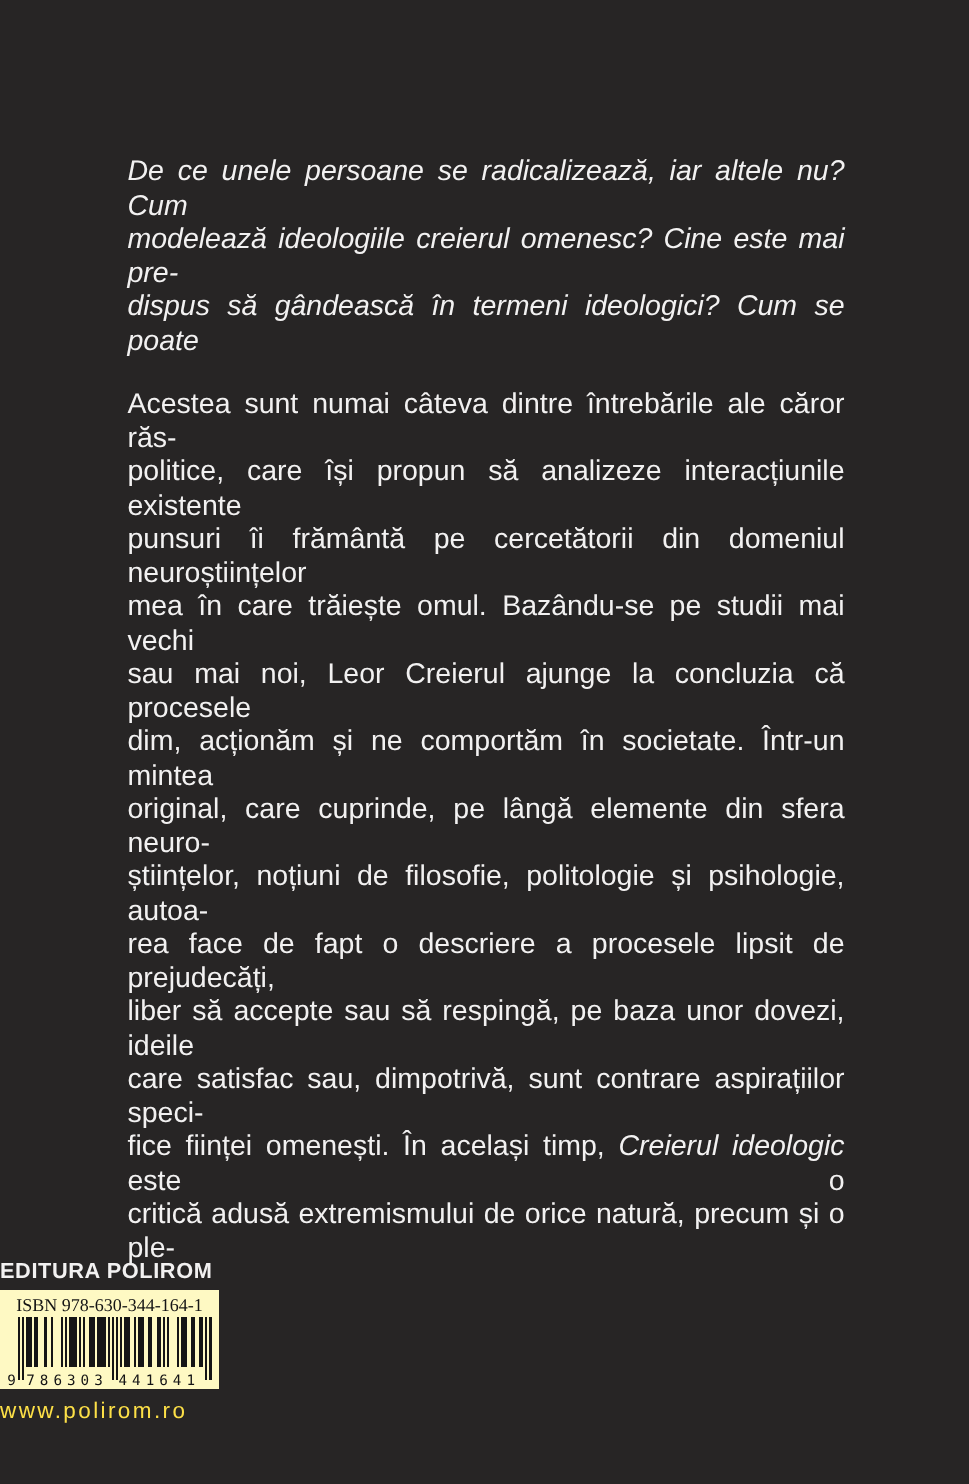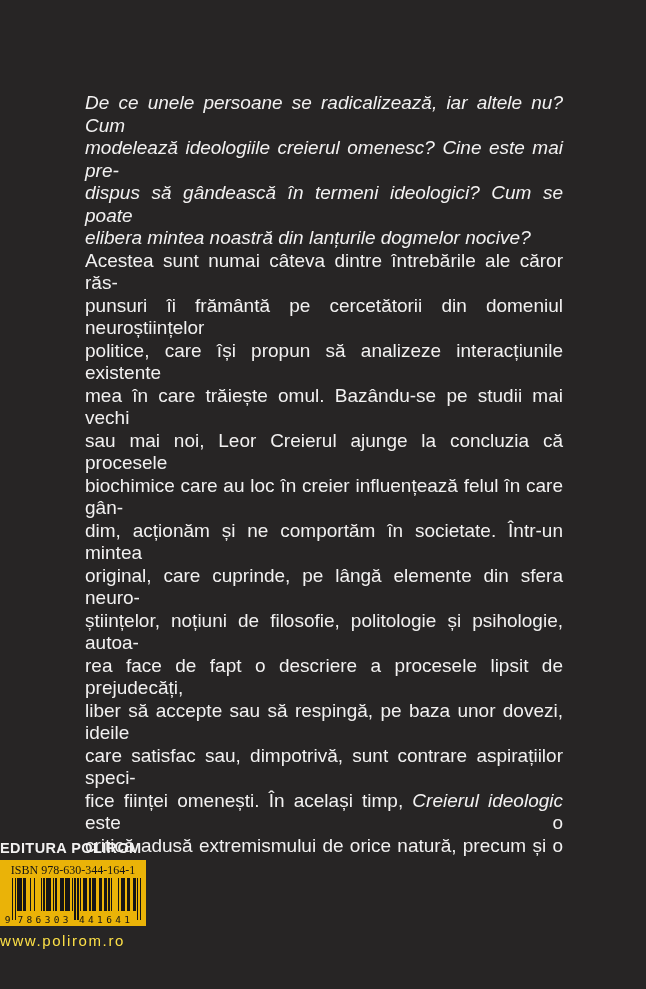--- a/index.html
+++ b/index.html
@@ -9,55 +9,55 @@
     font-family:"Liberation Sans",sans-serif;
     overflow:hidden;
   }
   .page{
     position:relative;
     width:646px;height:989px;
     background:#272525;
   }
   .text-block{
     position:absolute;
-    left:85px;top:92px;
+    left:85px;top:104px;
     width:478px;
     color:#f2f1f1;
     font-size:19px;
     line-height:22.5px;
   }
   .para .line{
     text-align:justify;
     text-align-last:justify;
     white-space:normal;
   }
   .para .line.last{
     text-align-last:auto;
   }
   .para.intro{font-style:italic;}
-  .para.body{}
+  .para.body{margin-top:20px;}
   .publisher{
     position:absolute;
     left:0;top:840px;
     width:582px;
     display:flex;
     flex-direction:column;
     align-items:flex-start;
   }
   .publisher-name{
     color:#f2f1f1;
     font-size:14.5px;
     font-weight:bold;
     letter-spacing:0.4px;
     line-height:17px;
   }
   .barcode-box{
     margin-top:3px;
     width:140px;
-    background:#eab308;
+    background:#fef9c3;
     padding:3px 3px 2px;
   }
   .isbn-label{
     font-family:"Liberation Serif",serif;
     font-size:12px;
     line-height:14px;
     color:#151515;
     text-align:center;
     white-space:nowrap;
   }
@@ -77,29 +77,27 @@
 </head>
 <body>
 
 <div class="page">
 
   <div class="text-block">
     <div class="para intro">
         <div class="line">De ce unele persoane se radicalizează, iar altele nu? Cum</div>
         <div class="line">modelează ideologiile creierul omenesc? Cine este mai pre-</div>
         <div class="line">dispus să gândească în termeni ideologici? Cum se poate</div>
-        <div class="line last">elibera mintea noastră din lanțurile dogmelor nocive?</div>
       </div>
     <div class="para body">
         <div class="line">Acestea sunt numai câteva dintre întrebările ale căror răs-</div>
+        <div class="line">politice, care își propun să analizeze interacțiunile existente</div>
         <div class="line">punsuri îi frământă pe cercetătorii din domeniul neuroștiințelor</div>
-        <div class="line">politice, care își propun să analizeze interacțiunile existente</div>
         <div class="line">mea în care trăiește omul. Bazându-se pe studii mai vechi</div>
         <div class="line">sau mai noi, Leor Creierul ajunge la concluzia că procesele</div>
-        <div class="line">biochimice care au loc în creier influențează felul în care gân-</div>
         <div class="line">dim, acționăm și ne comportăm în societate. Într-un mintea</div>
         <div class="line">original, care cuprinde, pe lângă elemente din sfera neuro-</div>
         <div class="line">științelor, noțiuni de filosofie, politologie și psihologie, autoa-</div>
         <div class="line">rea face de fapt o descriere a procesele lipsit de prejudecăți,</div>
         <div class="line">liber să accepte sau să respingă, pe baza unor dovezi, ideile</div>
         <div class="line">care satisfac sau, dimpotrivă, sunt contrare aspirațiilor speci-</div>
         <div class="line">fice ființei omenești. În același timp, <i>Creierul ideologic</i> este o</div>
         <div class="line">critică adusă extremismului de orice natură, precum și o ple-</div>
       </div>
 

